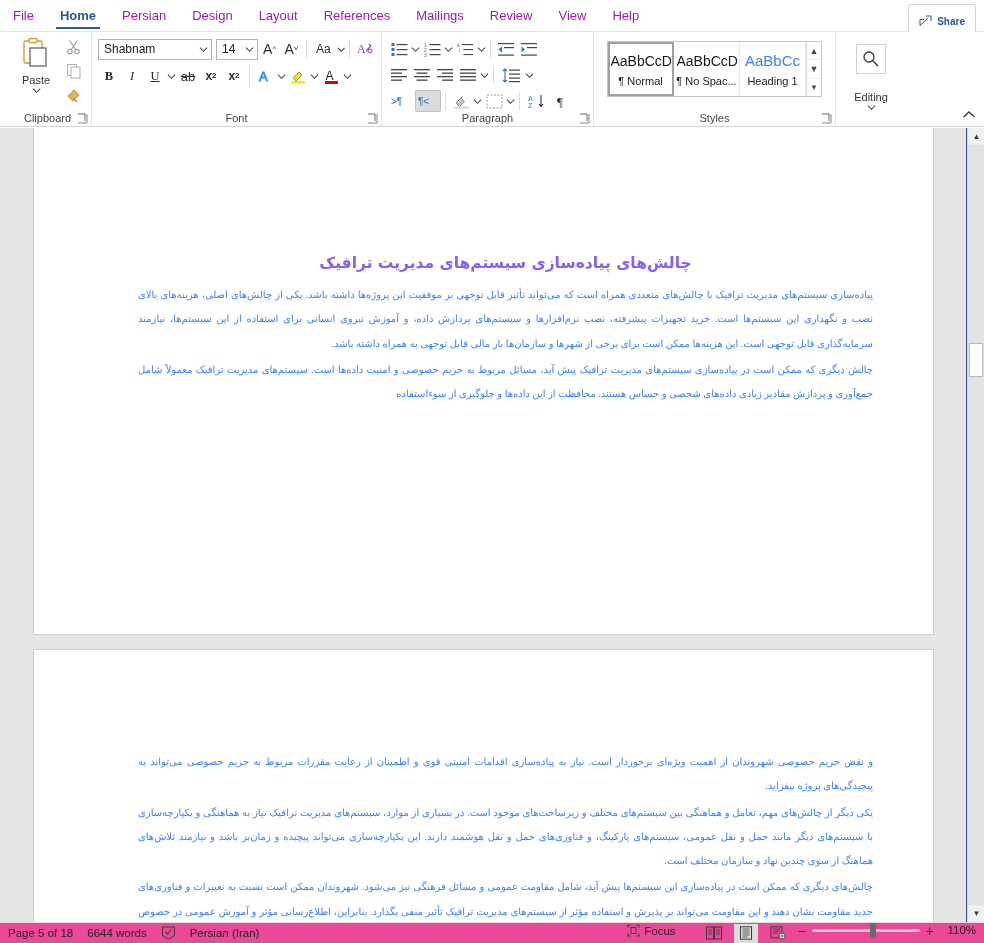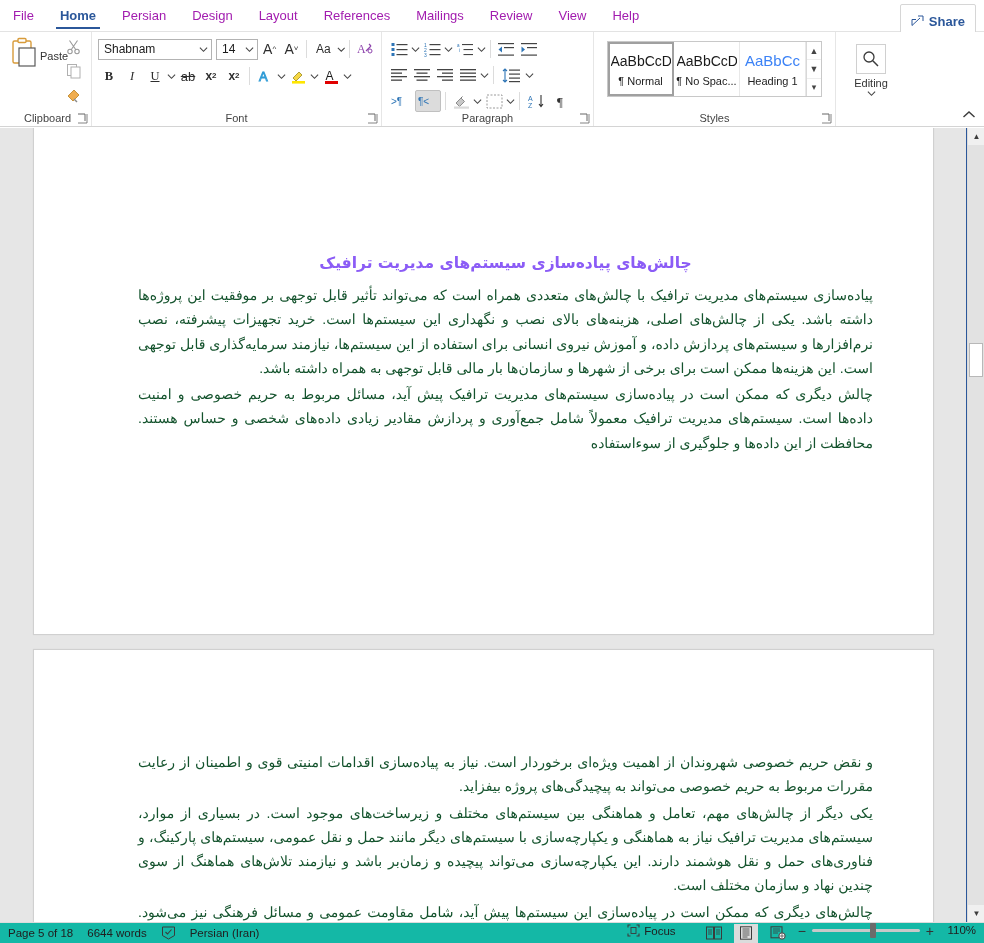--- a/index.html
+++ b/index.html
@@ -28,21 +28,21 @@
   .tab.active::after {
     content: ""; position: absolute;
     left: 9px; right: 9px; bottom: 2px; height: 2px;
     background: #2b579a;
   }
   .share-btn {
     position: absolute; right: 8px; top: 4px;
     height: 22px; display: flex; align-items: center; gap: 5px;
     border: 1px solid #d6d6d6; border-radius: 2px;
     background: #ffffff; padding: 16px 10px;
-    font-size: 13px; color: #2b579a; font-weight: 600;
+    font-size: 10px; color: #2b579a; font-weight: 600;
   }
   .share-btn svg { display:block; }
 
   
   .ribbon {
     height: 95px; background: #ffffff;
     border-bottom: 1px solid #d4d4d4;
     display: flex; align-items: stretch;
     position: relative; padding-left: 4px;
   }
@@ -60,21 +60,21 @@
     line-height: 13px;
   }
   .rgroup-dlg {
     position: absolute; bottom: 2px; right: 3px;
     width: 11px; height: 11px; color: #666;
   }
   .rgroup-body { display: flex; align-items: flex-start; }
 
   
   .paste-big {
-    width: 52px; display: flex; flex-direction: row;
+    width: 52px; display: flex; flex-direction: column;
     align-items: center; padding-top: 2px;
   }
   .paste-label { font-size: 11px; color: #333; margin-top: 1px; }
   .clip-small { display: flex; flex-direction: column; gap: 4px; padding: 4px 2px 0 4px; }
   .chev { width: 9px; height: 9px; color: #555; }
 
   
   .rbtn {
     width: 22px; height: 22px;
     display: inline-flex; align-items: center; justify-content: center;
@@ -116,21 +116,21 @@
   .sp-name { font-size: 11px; color: #222; margin-top: 5px; white-space: nowrap;
              overflow:hidden; width: 62px; text-align:center;}
   .gal-scroll { width: 15px; display: flex; flex-direction: column; border-left: 1px solid #d8d8d8;}
   .gal-scroll div { flex: 1; display:flex; align-items:center; justify-content:center;
                     font-size: 9px; color:#444; border-bottom:1px solid #eee;}
 
   
   .editing-btn { width: 56px; display:flex; flex-direction:column; align-items:center; padding-top:4px;}
   .ed-sq { width: 30px; height: 30px; border: 1px solid #d0d0d0; display:flex;
            align-items:center; justify-content:center; background:#fff;}
-  .ed-label { font-size: 11px; color:#333; margin-top: 3px;}
+  .ed-label { font-size: 11px; color:#333; margin-top: 17px;}
 
   .ribbon-collapse {
     position: absolute; right: 8px; bottom: 4px;
     width: 14px; height: 14px; color: #444;
   }
 
   
   .docarea {
     position: absolute; top: 128px; left: 0; right: 0; bottom: 21px;
     background: #e6e6e6; overflow: hidden;
@@ -146,22 +146,22 @@
 
   .pagebody { position: absolute; left: 104px; right: 60px; }
   .heading {
     direction: rtl; text-align: center;
     color: #8b5cf6; font-weight: 700; font-size: 15.5px;
     line-height: 24px;
     font-family: "DejaVu Sans", sans-serif;
   }
   .para {
     direction: rtl; text-align: justify;
-    color: #14532d; font-size: 14px; line-height: 24.3px;
-    font-family: Liberation Sans, sans-serif;
+    color: #3b82f6; font-size: 10px; line-height: 24.3px;
+    font-family: Liberation Serif, serif;
     text-align-last: right;
     margin-top: 2px;
   }
 
   
   .vscroll {
     position: absolute; top: 128px; right: 0; bottom: 21px;
     width: 17px; background: #f0f0f0; border-left: 1px solid #dcdcdc;
   }
   .vs-arrow {
@@ -174,21 +174,21 @@
   .vs-thumb {
     position: absolute; left: 1px; right: 1px;
     top: 215px; height: 34px;
     background: #ffffff; border: 1px solid #b8b8b8;
   }
   .doc-rightedge { position:absolute; top:128px; right:17px; bottom:21px; width:1px; background:#2b579a;}
 
   
   .statusbar {
     position: absolute; left: 0; right: 0; bottom: 0; height: 21px;
-    background: #14b8a6; border-top: 1px solid #dcdcdc;
+    background: #ec4899; border-top: 1px solid #dcdcdc;
     display: flex; align-items: center;
     font-size: 11.5px; color: #202020;
   }
   .sb-left { display:flex; align-items:center; gap: 14px; padding-left: 8px; }
   .sb-right { margin-left: auto; display:flex; align-items:flex-start; padding-right: 8px; gap: 8px;}
   .sb-item { display:flex; align-items:center; gap:5px; white-space:nowrap; }
   .viewbtn { width: 24px; height: 19px; display:flex; align-items:center; justify-content:center;}
   .viewbtn.on { background: #dcdcdc; }
   .zoomslider { display:flex; align-items:center; gap:6px; }
   .zs-track { width: 108px; height: 3px; background: #c8c8c8; position: relative; border-radius:2px;}

